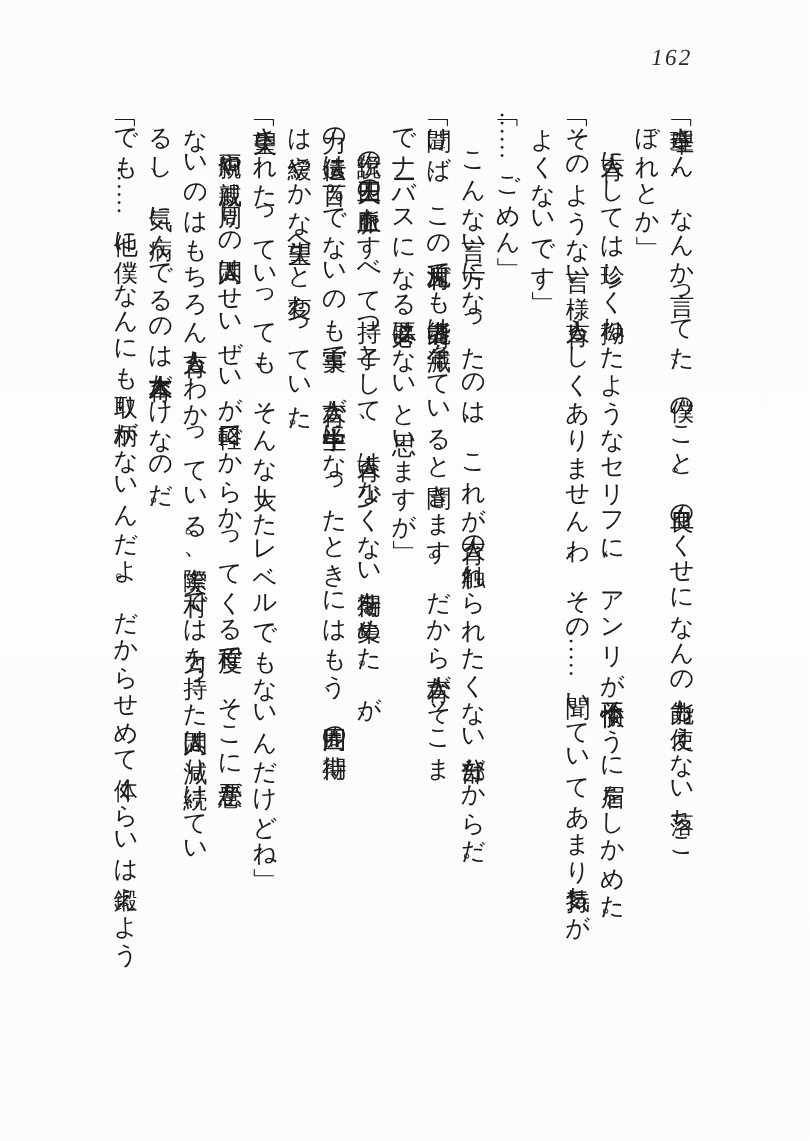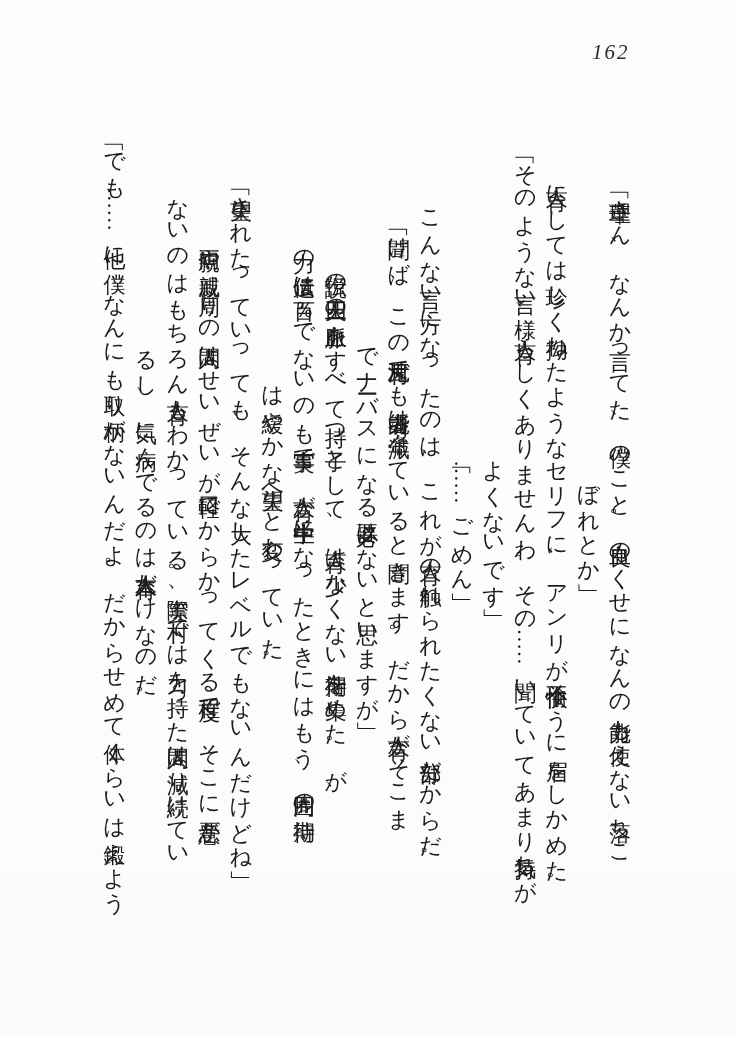--- a/index.html
+++ b/index.html
@@ -12,21 +12,20 @@
   body {
     background: #fdfdfc;
   }
   .page {
     position: relative;
     width: 736px;
     height: 1037px;
     background: linear-gradient(180deg, #fcfcfb 0%, #fdfdfd 50%, #fbfbfa 100%);
     font-family: "Liberation Serif", "DejaVu Serif", serif;
     color: #1e1e1e;
-    text-align: center;
   }
   .page-number {
     position: absolute;
     top: 40px;
     left: 592px;
     font-size: 21px;
     font-style: italic;
     letter-spacing: 2px;
     color: #2a2a2a;
   }

